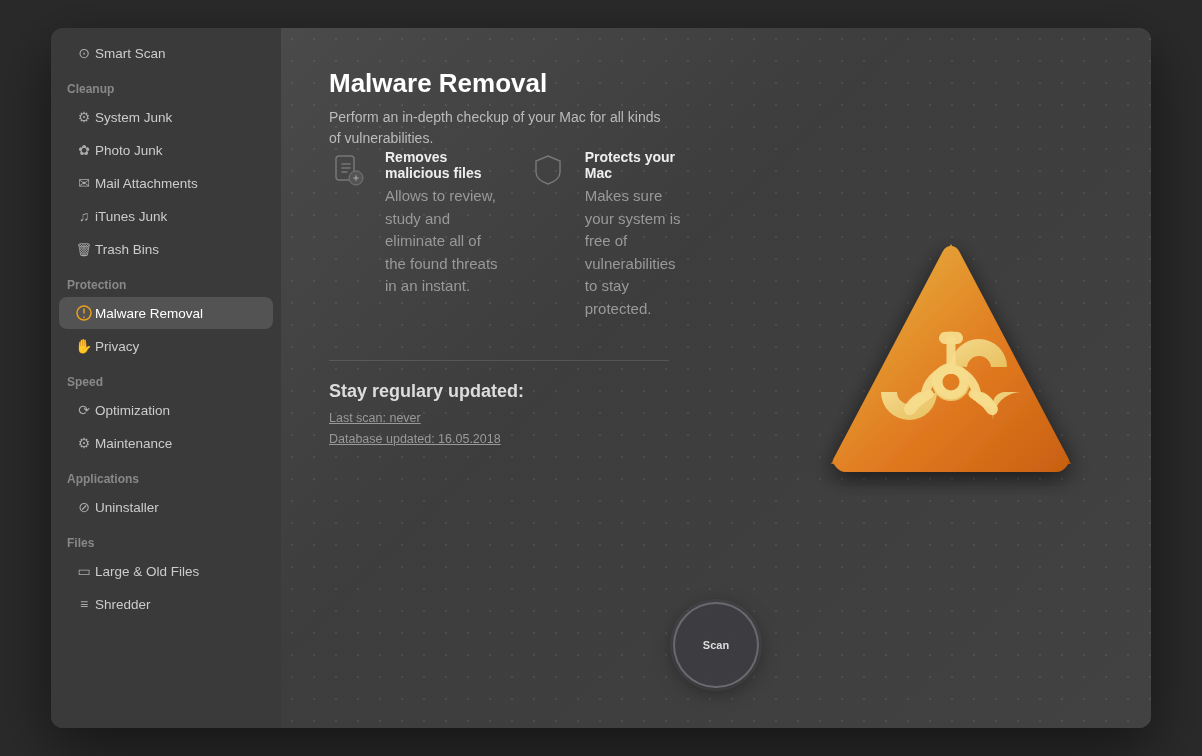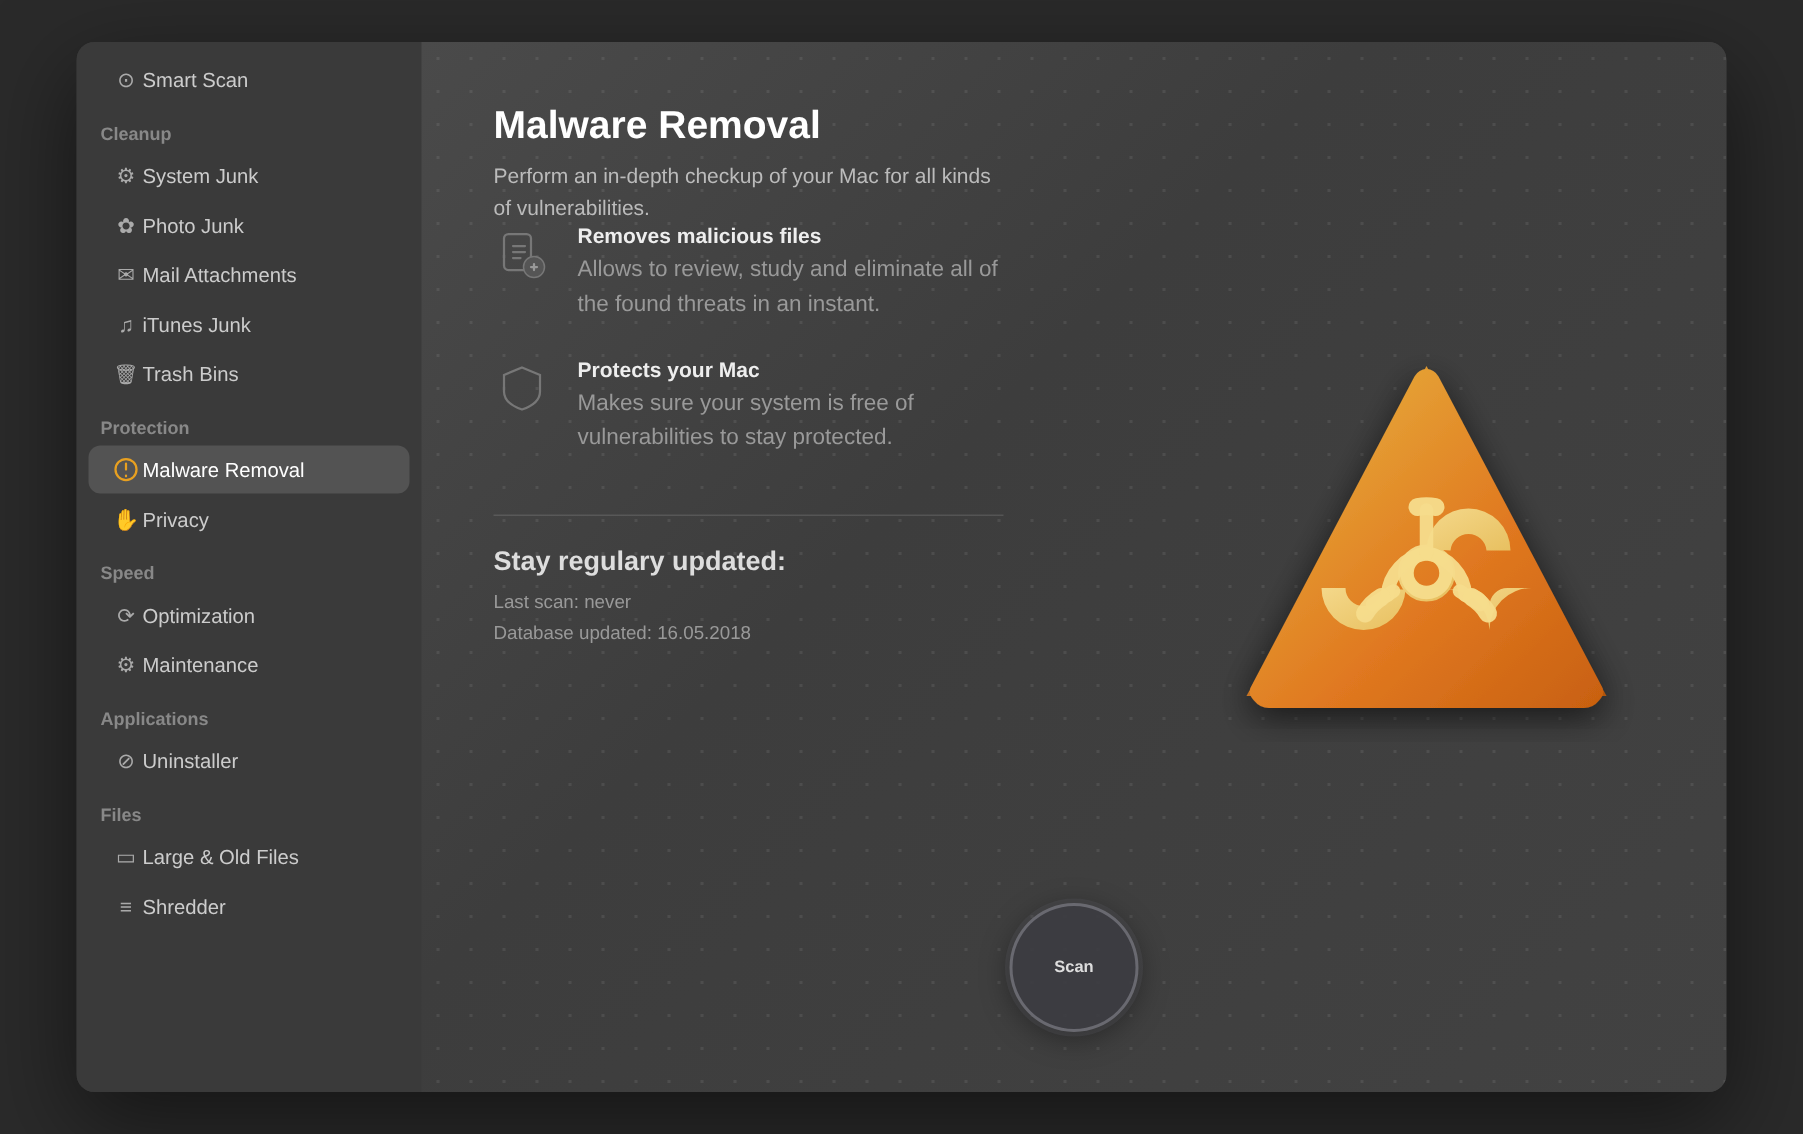--- a/index.html
+++ b/index.html
@@ -156,21 +156,20 @@
       margin-bottom: 8px;
     }
     .page-subtitle {
       font-size: 14px;
       color: #bbb;
       max-width: 340px;
       line-height: 1.5;
     }
     .feature-list {
       display: flex;
-      flex-direction: column;
       gap: 24px;
       margin-bottom: 30px;
       max-width: 360px;
     }
     .feature-item {
       display: flex;
       gap: 18px;
       align-items: flex-start;
     }
     .feature-icon {
@@ -204,20 +203,21 @@
     .update-section h3 {
       font-size: 18px;
       font-weight: 600;
       color: #ddd;
       margin-bottom: 6px;
     }
     .update-section p {
       font-size: 12.5px;
       color: #999;
       line-height: 1.7;
+      text-decoration: underline;
     }
     .scan-btn-wrap {
       position: absolute;
       bottom: 40px;
       left: 50%;
       transform: translateX(-50%);
       z-index: 2;
     }
     .scan-btn {
       width: 86px;

